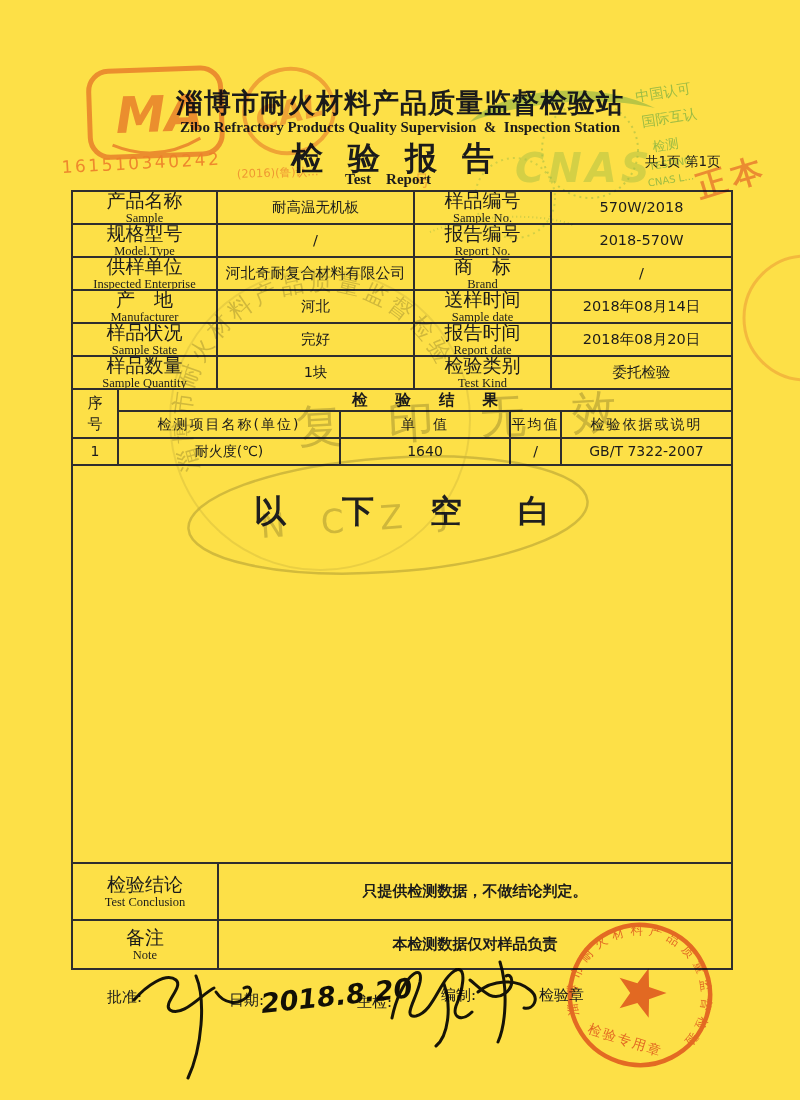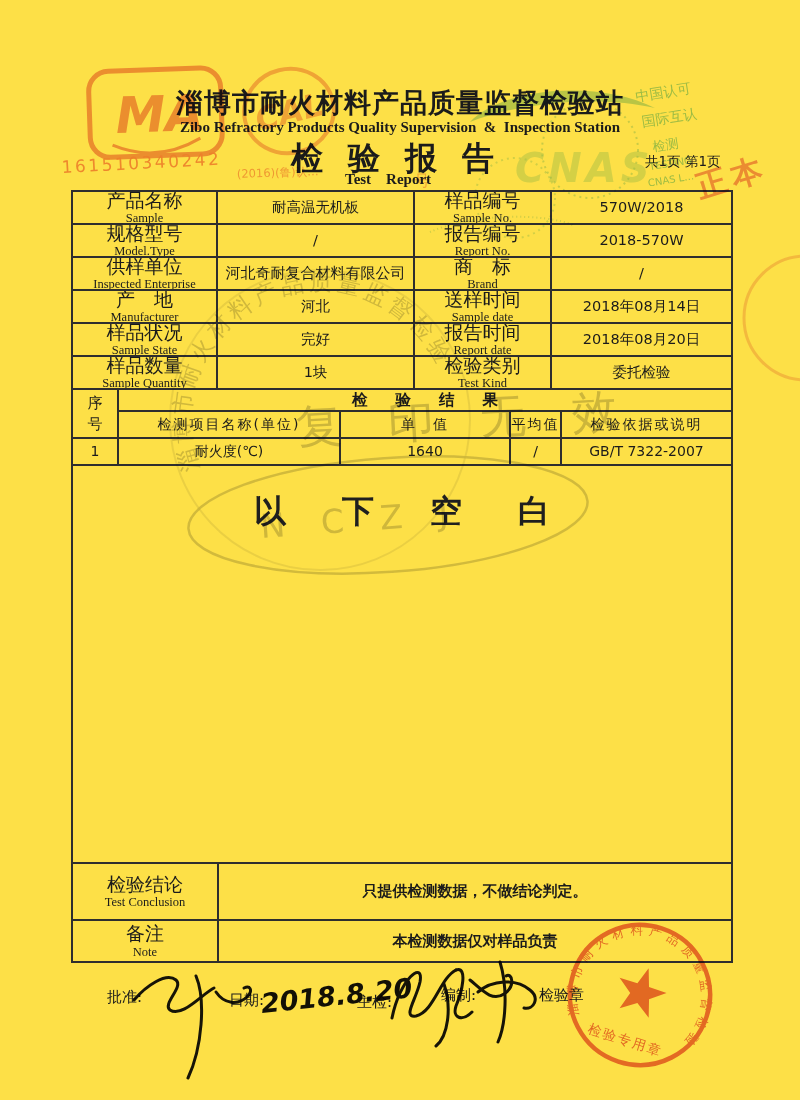--- a/index.html
+++ b/index.html
@@ -31,21 +31,21 @@
   .res-head1{height:22px;border-bottom:2px solid #2e2e2e;box-sizing:border-box;display:flex;align-items:center;justify-content:center;
              font-size:15.5px;font-weight:bold;letter-spacing:28px;padding-left:28px;}
   .res-head2{display:grid;grid-template-columns:222px 170px 51px 169px;height:25px;}
   .res-head2 .cell{font-size:14px;letter-spacing:2px;}
   .res-drow{grid-template-columns:46px 222px 170px 51px 169px;height:27px;}
   .res-drow .cell{font-size:14px;}
   .blank-row{height:398px;display:block;border-bottom:2px solid #2e2e2e;box-sizing:border-box;}
   .blank-note{text-align:center;padding-top:24px;font-size:32px;letter-spacing:56px;padding-left:56px;color:#1f1f1f;font-weight:bold;}
   .brow{grid-template-columns:146px 512px;}
   .c-row{height:57px;}
-  .n-row{height:40px;}
+  .n-row{height:47px;}
   .brow .val{font-size:15px;font-weight:bold;}
   
   .f-label{font-size:15px;font-family:"DejaVu Serif","Liberation Serif",serif;z-index:2;}
   
   .stamps{position:absolute;left:0;top:0;width:800px;height:1100px;z-index:5;pointer-events:none;mix-blend-mode:multiply;}
 </style>
 </head>
 <body>
 
 <div class="page">

